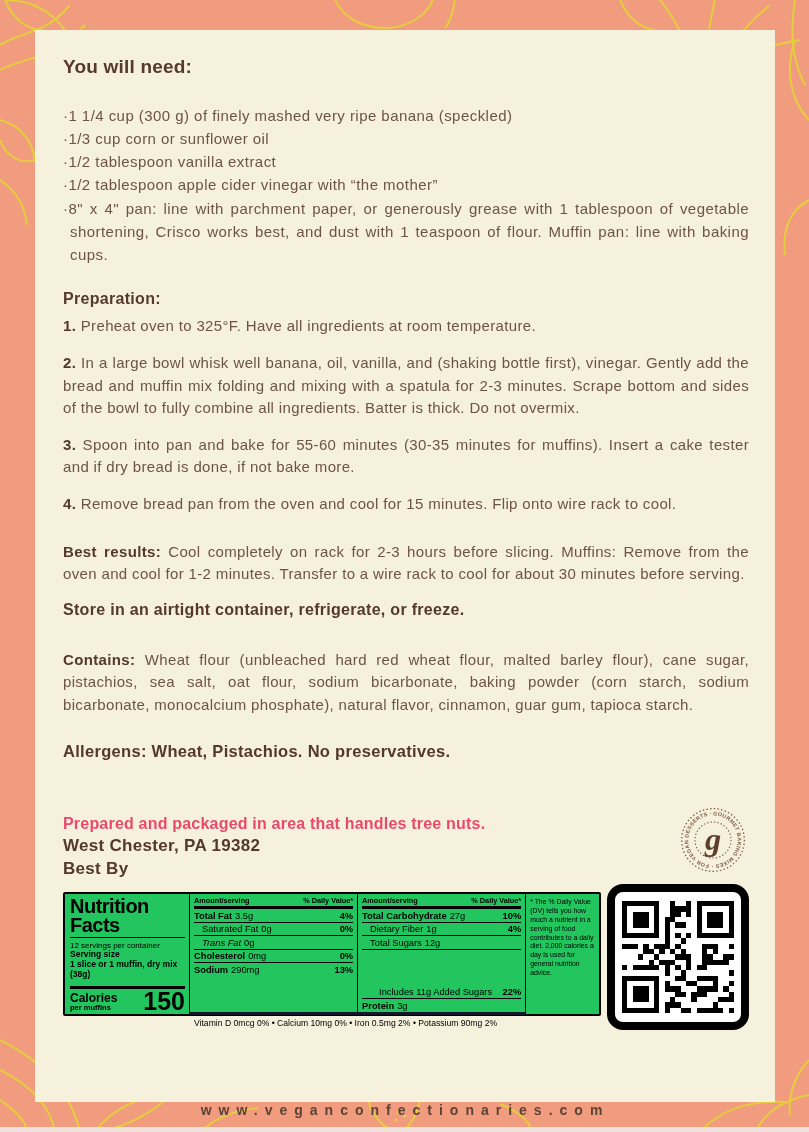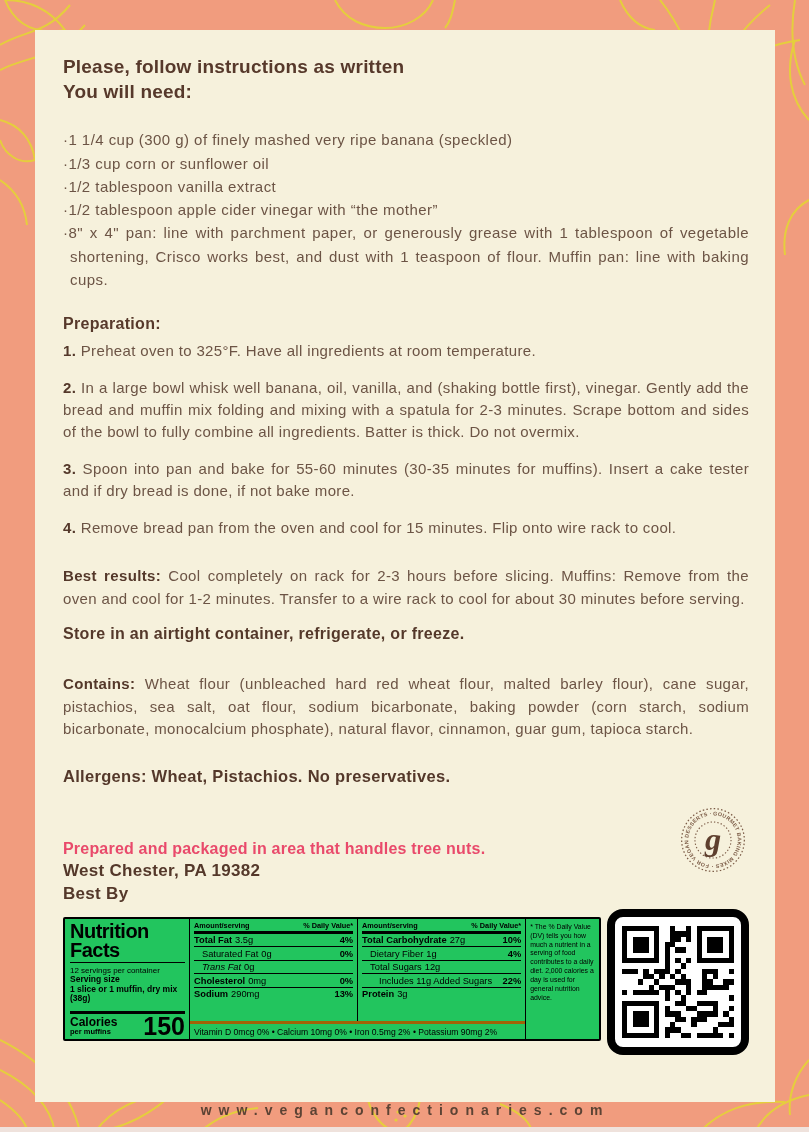--- a/index.html
+++ b/index.html
@@ -56,23 +56,23 @@
   .nf-cols{display:flex;flex:1;}
   .nf-col{flex:1;box-sizing:border-box;padding:0 4px;}
   .nf-col.first{border-right:1px solid #000;}
   .nf-head{display:flex;justify-content:space-between;font-size:7.3px;font-weight:700;
            padding:2px 0 1px;border-bottom:3px solid #000;}
   .nf-row{display:flex;justify-content:space-between;align-items:baseline;font-size:9.3px;
           padding:1.5px 0 1px;border-bottom:1px solid #000;}
   .nf-row:last-child{border-bottom:none;}
   .nf-row .amt{margin-left:3px;text-align:right;}
   .nf-row.i1 .nf-name{padding-left:8px;}
-  .nf-row.i2 .nf-name{padding-left:17px;}
+  .nf-row.i2 .nf-name{padding-left:17px;margin-top:36px;}
   .nf-dv{font-weight:700;}
-  .nf-vits{border-top:3px solid #a16207;font-size:8.6px;padding:3px 4px 2px;}
+  .nf-vits{border-top:3px solid #0f172a;font-size:8.6px;padding:3px 4px 2px;}
   .nf-foot{width:74px;box-sizing:border-box;border-left:1px solid #000;font-size:6.9px;
            line-height:1.28;padding:4px 3px 0 4px;}
 
   
   .qr-wrap{width:146px;height:146px;margin-top:-8px;background:#fff;border:8px solid #000;
            border-radius:16px;box-sizing:border-box;display:flex;align-items:center;justify-content:center;}
   .qr-wrap svg{width:112px;height:112px;}
 
   .url{position:absolute;left:0;bottom:9px;width:100%;text-align:center;font-weight:700;
        font-size:14px;letter-spacing:7px;color:#5C4334;}
@@ -116,21 +116,20 @@
         <circle cx="405" cy="1116" r="1.6"></circle>
         <circle cx="396" cy="1120" r="1.6"></circle>
     </g>
   </svg>
 
   <div class="card">
     <div class="content">
 
 
       <div class="lead">
-        <div>Please, follow instructions as written</div>
         <div>You will need:</div>
       </div>
 
       <div class="ingredients">
         <div class="ing">·1 1/4 cup (300 g) of finely mashed very ripe banana (speckled)</div>
         <div class="ing">·1/3 cup corn or sunflower oil</div>
         <div class="ing">·1/2 tablespoon vanilla extract</div>
         <div class="ing">·1/2 tablespoon apple cider vinegar with “the mother”</div>
         <div class="ing long">·8" x 4" pan: line with parchment paper, or generously grease with 1 tablespoon of vegetable shortening, Crisco works best, and dust with 1 teaspoon of flour. Muffin pan: line with baking cups.</div>
       </div>

